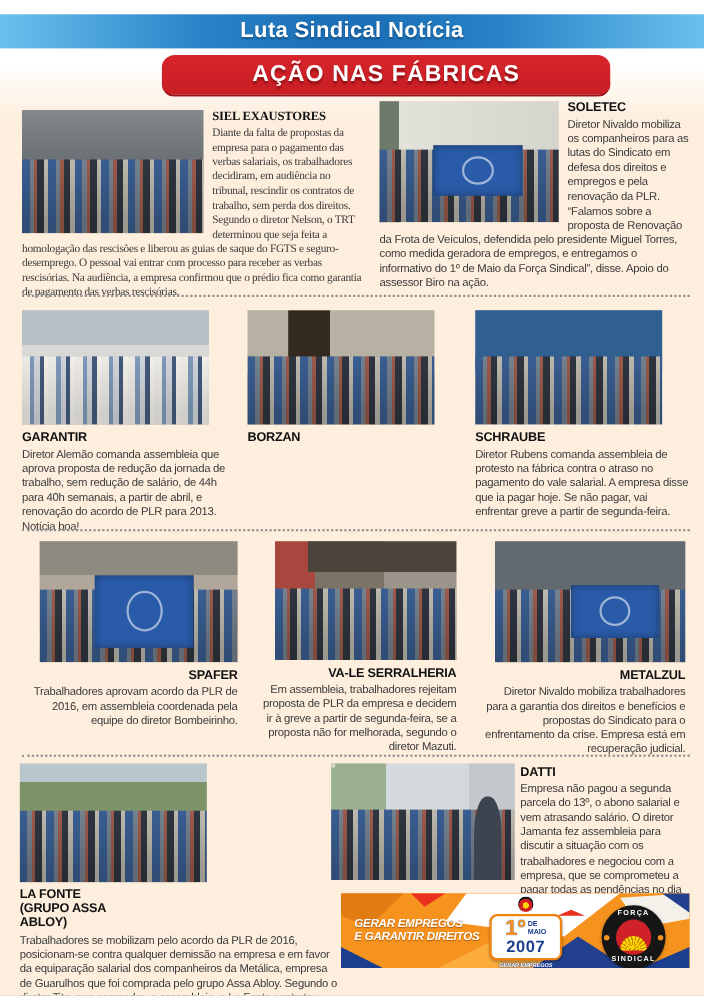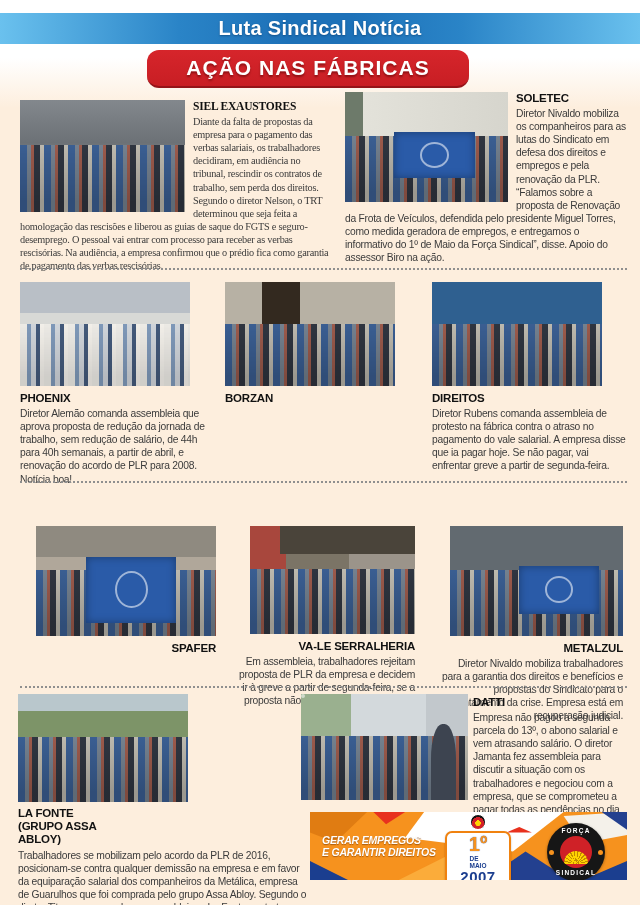--- a/index.html
+++ b/index.html
@@ -9,33 +9,33 @@
     font-family:"Liberation Sans",sans-serif;
   }
   
   .topbar{
     position:absolute;left:0;right:0;top:13px;height:31px;
     background:linear-gradient(90deg,#6ac1ee 0%,#2a84c7 28%,#1d71b8 45%,#1d71b8 55%,#2a84c7 72%,#6ac1ee 100%);
     display:flex;align-items:center;justify-content:center;
   }
   .topbar span{color:#fff;font-size:20px;font-weight:bold;letter-spacing:.3px;text-shadow:0 1px 2px rgba(0,40,80,.45);}
   .ribbon{
-    position:absolute;left:147px;top:50px;width:322px;height:36px;border-radius:12px;
+    position:absolute;left:147px;top:50px;width:408px;height:36px;border-radius:12px;
     background:linear-gradient(180deg,#d6252b 0%,#c81e24 100%);
     border-bottom:2px solid #951419;
     display:flex;align-items:center;justify-content:center;
   }
   .ribbon span{color:#fff;font-size:21px;font-weight:bold;letter-spacing:1px;text-shadow:0 2px 2px rgba(80,0,0,.5);}
   
   .story{position:absolute;color:#3b3b3b;}
   .story h3{margin:0 0 2px;font-size:11.5px;line-height:1.15;color:#111;letter-spacing:-.2px;}
   .story p{margin:0;font-size:10.3px;line-height:1.27;letter-spacing:-.25px;}
   .photo{position:relative;overflow:hidden;background:#8d8d8d;}
   .float .photo{float:left;margin:0 8px 5px 0;}
-  .rt{text-align:right;margin-top:34px;}
+  .rt{text-align:right;}
   .rt .photo{display:block;margin-left:auto;margin-bottom:5px;}
   .col .photo{margin-bottom:6px;}
   .dots{position:absolute;left:20px;width:607px;height:0;border-top:2px dotted #8f8f8f;}
   
   .crowd{position:absolute;left:0;right:0;bottom:0;height:60%;
     background:
       linear-gradient(180deg,rgba(0,0,0,0) 0%,rgba(0,0,0,.18) 85%),
       repeating-linear-gradient(90deg,#3a5e92 0 7px,#74818f 7px 11px,#9c5a4b 11px 14px,#2f3540 14px 20px,#bdb9ae 20px 24px);}
   .crowd.light{background:
       linear-gradient(180deg,rgba(0,0,0,0) 0%,rgba(0,0,0,.12) 85%),
@@ -94,21 +94,21 @@
   .sh9{background:#fbb040;opacity:.85;clip-path:polygon(28% 100%,46% 58%,64% 100%);}
   .sh10{background:#1b3e8f;clip-path:polygon(86% 100%,100% 72%,100% 100%);}
   .slogan{position:absolute;left:12px;top:50%;transform:translateY(-50%);
     font-size:10.5px;font-weight:bold;font-style:italic;color:#fff;line-height:1.18;
     text-shadow:0 1px 1px rgba(110,50,0,.55);letter-spacing:-.2px;}
   .slogan span{display:block;}
   .badge-wrap{position:absolute;left:135px;top:2px;width:66px;text-align:center;}
   .mini-logo{width:14px;height:14px;border-radius:50%;margin:0 auto 1px;border:1px solid #fff;
     background:radial-gradient(circle at 50% 58%,#ffd400 0 26%,#d21f26 27% 56%,#141414 57%);}
   .badge{background:#fff;border:2px solid #f0820f;border-radius:7px;padding:2px 2px 3px;box-shadow:0 1px 2px rgba(0,0,0,.25);}
-  .badge-top{display:flex;align-items:center;justify-content:center;gap:2px;flex-direction:column;}
+  .badge-top{display:flex;align-items:center;justify-content:center;gap:2px;}
   .badge .day{font-size:20px;font-weight:bold;color:#f6921e;line-height:.9;text-shadow:0 0 1px #1b3e8f;}
   .badge .dm{display:flex;flex-direction:column;align-items:flex-start;}
   .badge .dm span{font-size:6.5px;font-weight:bold;color:#1b3e8f;line-height:1.1;}
   .badge .year{font-size:15px;font-weight:bold;color:#1b3e8f;letter-spacing:.5px;line-height:1;}
   .badge-sub{margin-top:2px;font-size:5px;font-weight:bold;font-style:italic;color:#fff;line-height:1.25;text-shadow:0 0 2px #1b3e8f,0 0 2px #1b3e8f;}
   .badge-sub span{display:block;}
   .fs-logo{position:absolute;right:22px;top:11px;width:58px;height:58px;border-radius:50%;background:#161616;
     display:flex;flex-direction:column;align-items:center;justify-content:center;box-shadow:0 1px 3px rgba(0,0,0,.35);}
   .fs-logo::before,.fs-logo::after{content:"";position:absolute;top:50%;margin-top:-2.5px;width:5px;height:5px;border-radius:50%;background:#f6921e;}
   .fs-logo::before{left:2px;} .fs-logo::after{right:2px;}
@@ -146,47 +146,48 @@
     <h3>SOLETEC</h3>
     <p>Diretor Nivaldo mobiliza os companheiros para as lutas do Sindicato em defesa dos direitos e empregos e pela renovação da PLR. “Falamos sobre a proposta de Renovação da Frota de Veículos, defendida pelo presidente Miguel Torres, como medida geradora de empregos, e entregamos o informativo do 1º de Maio da Força Sindical”, disse. Apoio do assessor Biro na ação.</p>
   </section>
 
   <div class="dots dots1"></div>
 
   <section class="story col s-phoenix">
     <div class="photo photo-phoenix">
         <div class="crowd light"></div>
       </div>
-    <h3>PHOENIX</h3>
-    <p>Diretor Alemão comanda assembleia que aprova proposta de redução da jornada de trabalho, sem redução de salário, de 44h para 40h semanais, a partir de abril, e renovação do acordo de PLR para 2008. Notícia boa!</p>
+    <h3>GARANTIR</h3>
+    <p>Diretor Alemão comanda assembleia que aprova proposta de redução da jornada de trabalho, sem redução de salário, de 44h para 40h semanais, a partir de abril, e renovação do acordo de PLR para 2013. Notícia boa!</p>
   </section>
 
   <section class="story col s-borzan">
     <div class="photo photo-borzan">
         <div class="crowd"></div>
       </div>
     <h3>BORZAN</h3>
   </section>
 
   <section class="story col s-schraube">
     <div class="photo photo-schraube">
         <div class="crowd"></div>
       </div>
-    <h3>DIREITOS</h3>
+    <h3>SCHRAUBE</h3>
     <p>Diretor Rubens comanda assembleia de protesto na fábrica contra o atraso no pagamento do vale salarial. A empresa disse que ia pagar hoje. Se não pagar, vai enfrentar greve a partir de segunda-feira.</p>
   </section>
 
   <div class="dots dots2"></div>
 
   <section class="story col rt s-spafer">
     <div class="photo photo-spafer">
         <div class="crowd"></div>
         <div class="flag"></div>
       </div>
     <h3>SPAFER</h3>
+    <p>Trabalhadores aprovam acordo da PLR de 2016, em assembleia coordenada pela equipe do diretor Bombeirinho.</p>
   </section>
 
   <section class="story col rt s-metalzul">
     <div class="photo photo-metalzul">
         <div class="crowd"></div>
         <div class="flag"></div>
       </div>
     <h3>METALZUL</h3>
     <p>Diretor Nivaldo mobiliza trabalhadores para a garantia dos direitos e benefícios e propostas do Sindicato para o enfrentamento da crise. Empresa está em recuperação judicial.</p>
   </section>

